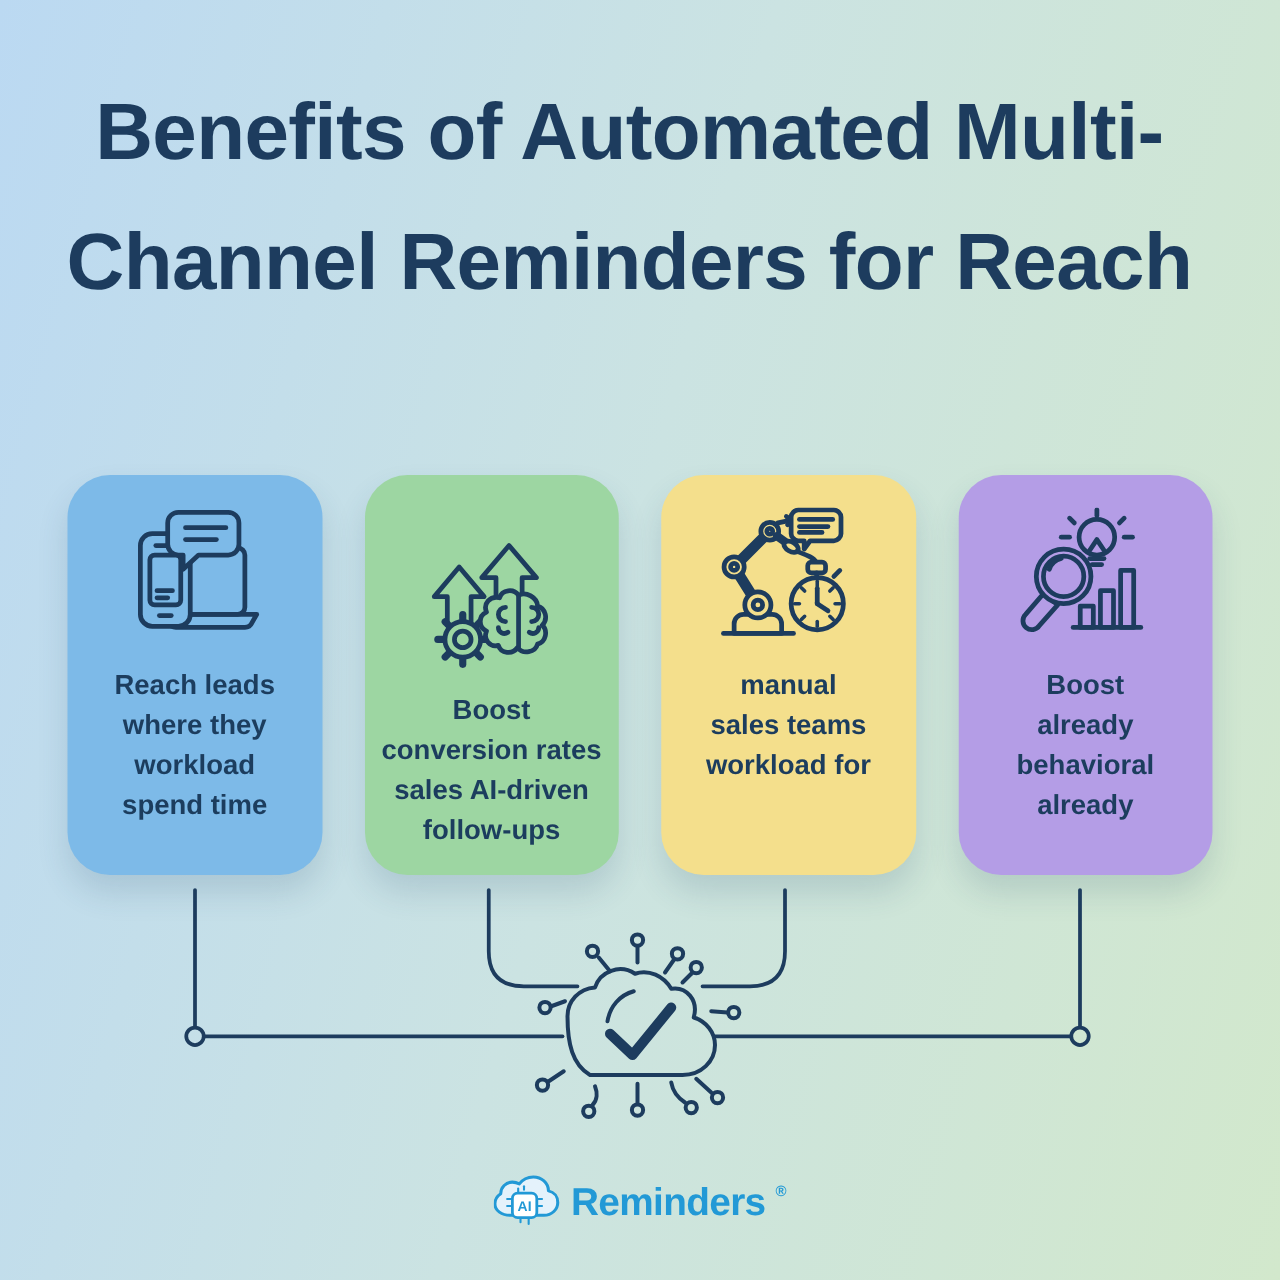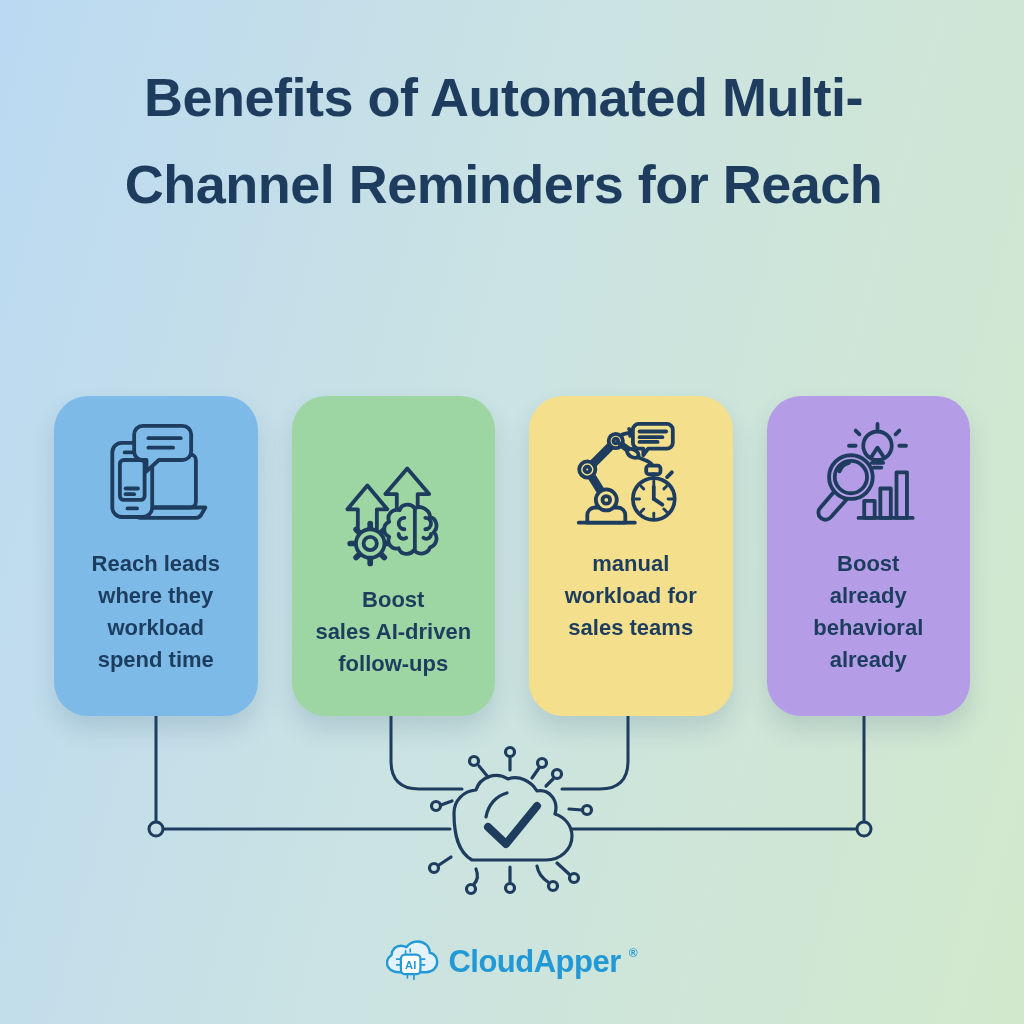--- a/index.html
+++ b/index.html
@@ -7,26 +7,26 @@
     position:relative;
     width:1024px;height:1024px;
     overflow:hidden;
     font-family:"Liberation Sans", sans-serif;
     background:linear-gradient(105deg,#BBD9F2 0%,#CBE3E2 48%,#D2E8CC 100%);
   }
   
   .title{
     position:absolute;top:54px;left:40px;right:57px;
     text-align:center;
-    font-size:54px;font-weight:700;letter-spacing:-0.5px;
+    font-size:64px;font-weight:700;letter-spacing:-0.5px;
     line-height:1.62;color:#1D3C5E;margin:0;
   }
   
   .cards{
-    position:absolute;top:396px;left:54px;width:916px;height:320px;
+    position:absolute;top:380px;left:54px;width:916px;height:320px;
     display:flex;gap:34px;
   }
   .card{
     flex:1;height:320px;border-radius:34px;
     box-shadow:0 14px 24px rgba(44,78,112,0.16);
     display:flex;flex-direction:column;align-items:center;
   }
   .card-blue{background:#7DBAE8;}
   .card-green{background:#9DD6A2;justify-content:center;}
   .card-yellow{background:#F4DF8C;}
@@ -160,20 +160,21 @@
             <path d="M83 54 V97"></path>
             <path d="M72 63 A6 6 0 0 0 72 75"></path>
             <path d="M66 80 A5 5 0 0 0 74 84"></path>
             <path d="M94 63 A6 6 0 0 1 94 75"></path>
             <path d="M100 80 A5 5 0 0 1 92 84"></path>
           </g>
         </svg>
       </div>
       <div class="card-text">
         <div>Boost</div>
+        <div>conversion rates</div>
         <div>sales AI-driven</div>
         <div>follow-ups</div>
       </div>
     </div>
 
     <div class="card card-yellow">
       <div class="icon-wrap">
         <svg viewBox="0 0 120 120">
           <g fill="none" stroke="#1D3C5E" stroke-width="4" stroke-linecap="round" stroke-linejoin="round">
             <line x1="5" y1="106" x2="64" y2="106"></line>
@@ -208,22 +209,22 @@
               <line x1="65" y1="81" x2="69" y2="81"></line>
               <line x1="70.6" y1="67.6" x2="73.4" y2="70.4"></line>
             </g>
             <path d="M84 81 L84 68"></path>
             <path d="M84 81 L93 87"></path>
           </g>
         </svg>
       </div>
       <div class="card-text">
         <div>manual</div>
+        <div>sales teams</div>
         <div>workload for</div>
-        <div>sales teams</div>
       </div>
     </div>
 
     <div class="card card-purple">
       <div class="icon-wrap">
         <svg viewBox="0 0 120 120">
           <g fill="none" stroke="#1D3C5E" stroke-width="4" stroke-linecap="round" stroke-linejoin="round">
             <circle cx="70" cy="25" r="15"></circle>
             <path d="M64 36 L70 27 L76 36"></path>
             <line x1="64" y1="43" x2="76" y2="43"></line>
@@ -267,17 +268,17 @@
             <line x1="11.5" y1="22" x2="14.5" y2="22"></line>
             <line x1="11.5" y1="28" x2="14.5" y2="28"></line>
             <line x1="23" y1="38.5" x2="23" y2="42"></line>
             <line x1="30" y1="38.5" x2="30" y2="43.5"></line>
           </g>
           <rect fill="#FFFFFF" x="16" y="17" width="21" height="21" rx="4.5" stroke-width="2.4"></rect>
           <text x="26.5" y="32" font-size="12" font-weight="bold" fill="#2299D6" stroke="none" text-anchor="middle" font-family="Liberation Sans, sans-serif">AI</text>
         </g>
       </svg>
     </span>
-    <span class="logo-text">CloudApper</span>
+    <span class="logo-text">Reminders</span>
     <span class="logo-reg">®</span>
   </div>
 
 </div>
 
 </body></html>

